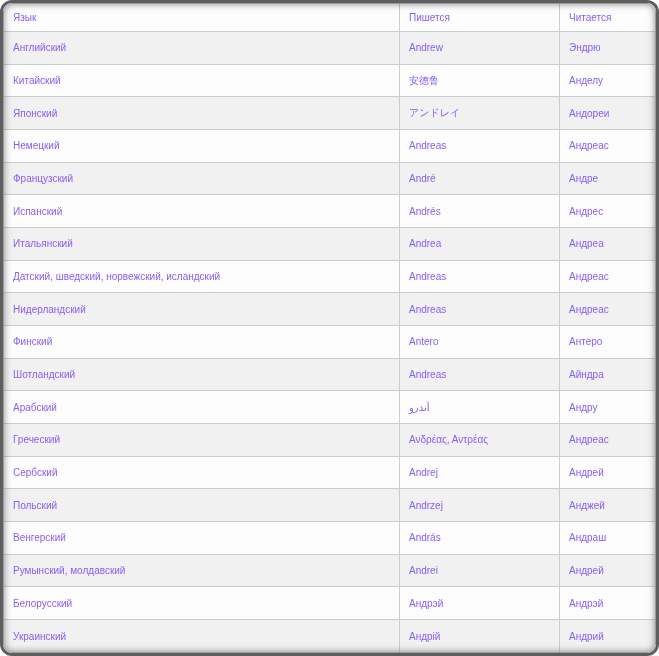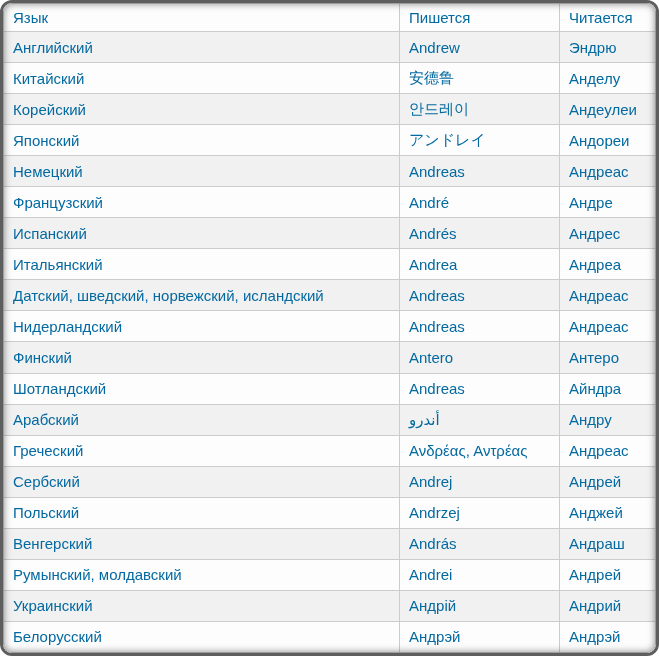--- a/index.html
+++ b/index.html
@@ -26,22 +26,22 @@
     border-radius: 9px;
     box-shadow: inset 0 0 7px 1px rgba(45,45,45,0.55);
     pointer-events: none;
   }
   table {
     border-collapse: collapse;
     width: 100%;
     height: 100%;
     table-layout: fixed;
     font-family: "Liberation Sans", "DejaVu Sans", sans-serif;
-    font-size: 15px;
-    color: #0369a1;
+    font-size: 10px;
+    color: #8b5cf6;
   }
   th, td {
     border: 1px solid #cccccc;
     padding: 0 9px;
     font-weight: normal;
     text-align: left;
     vertical-align: middle;
     height: 27px;
     white-space: nowrap;
     overflow: hidden;
@@ -73,25 +73,20 @@
     <tbody>
         <tr>
           <td>Английский</td>
           <td>Andrew</td>
           <td>Эндрю</td>
         </tr>
         <tr>
           <td>Китайский</td>
           <td>安德鲁</td>
           <td>Анделу</td>
-        </tr>
-        <tr>
-          <td>Корейский</td>
-          <td>안드레이</td>
-          <td>Андеулеи</td>
         </tr>
         <tr>
           <td>Японский</td>
           <td>アンドレイ</td>
           <td>Андореи</td>
         </tr>
         <tr>
           <td>Немецкий</td>
           <td>Andreas</td>
           <td>Андреас</td>
@@ -155,25 +150,25 @@
           <td>Венгерский</td>
           <td>András</td>
           <td>Андраш</td>
         </tr>
         <tr>
           <td>Румынский, молдавский</td>
           <td>Andrei</td>
           <td>Андрей</td>
         </tr>
         <tr>
+          <td>Белорусский</td>
+          <td>Андрэй</td>
+          <td>Андрэй</td>
+        </tr>
+        <tr>
           <td>Украинский</td>
           <td>Андрій</td>
           <td>Андрий</td>
-        </tr>
-        <tr>
-          <td>Белорусский</td>
-          <td>Андрэй</td>
-          <td>Андрэй</td>
         </tr>
       </tbody>
   </table>
   <div class="vignette"></div>
 </div>
 
 </body></html>

